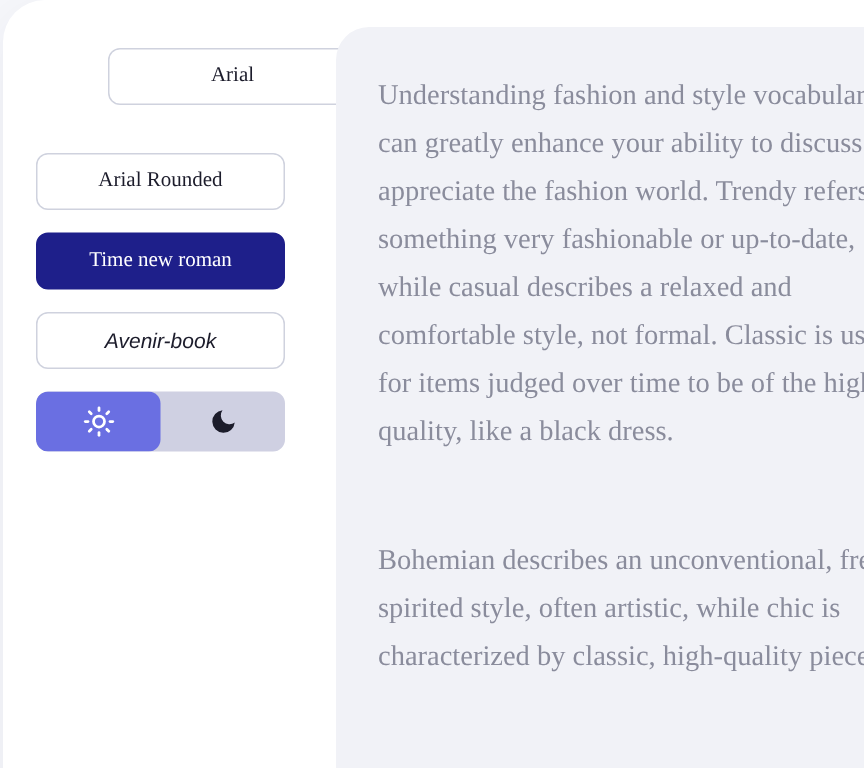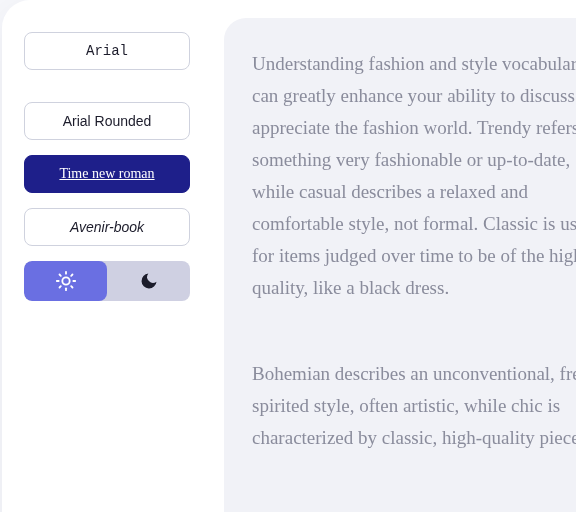--- a/index.html
+++ b/index.html
@@ -36,29 +36,28 @@
     justify-content: center;
     border: 1px solid #cfd2de;
     border-radius: 8px;
     background: #ffffff;
     color: #1c1c2b;
     font-size: 14px;
     margin-bottom: 15px;
     cursor: pointer;
     user-select: none;
   }
-  .font-btn.arial { font-family: Liberation Mono, monospace; }
-  .font-btn.arial-rounded { font-family: Liberation Sans, sans-serif; margin-top: 32px; }
+  .font-btn.arial { font-family: Liberation Serif, serif; margin-left: 48px; }
+  .font-btn.arial-rounded { font-family: Liberation Serif, serif; margin-top: 32px; }
   .font-btn.times { font-family: "Times New Roman", Times, serif; }
   .font-btn.avenir { font-family: "Avenir Book", "Avenir", Arial, sans-serif; font-style: italic; }
   .font-btn.selected {
     background: #1e1f8a;
     border-color: #1e1f8a;
     color: #ffffff;
-    text-decoration: underline;
   }
   .theme-toggle {
     width: 166px;
     height: 40px;
     background: #cfd0e2;
     border-radius: 8px;
     display: flex;
     overflow: hidden;
     cursor: pointer;
   }

